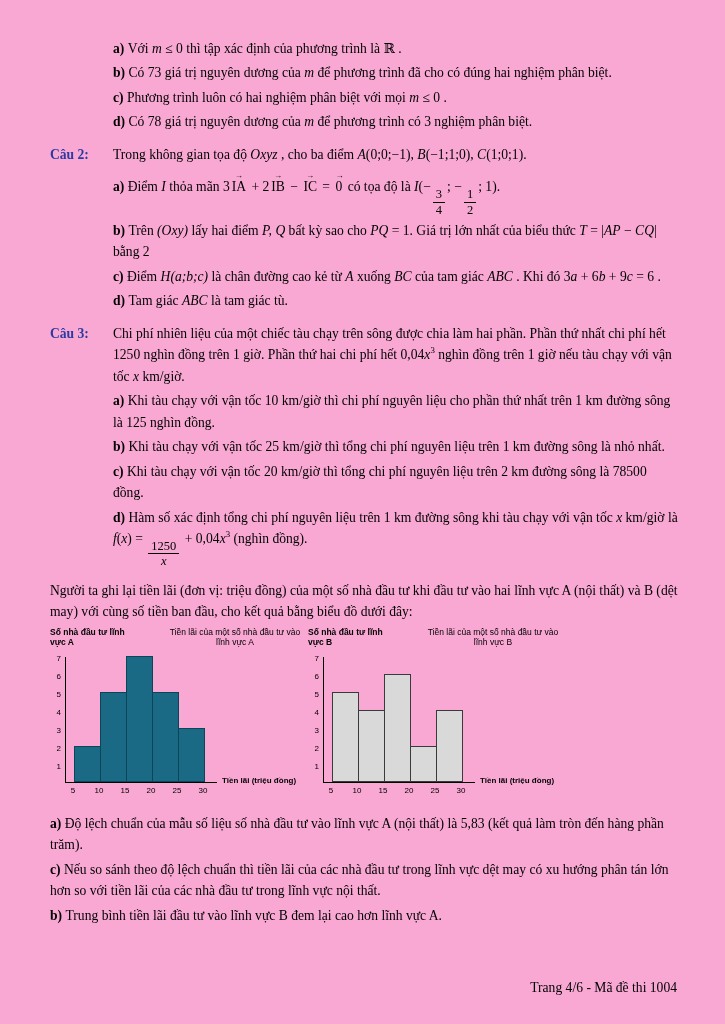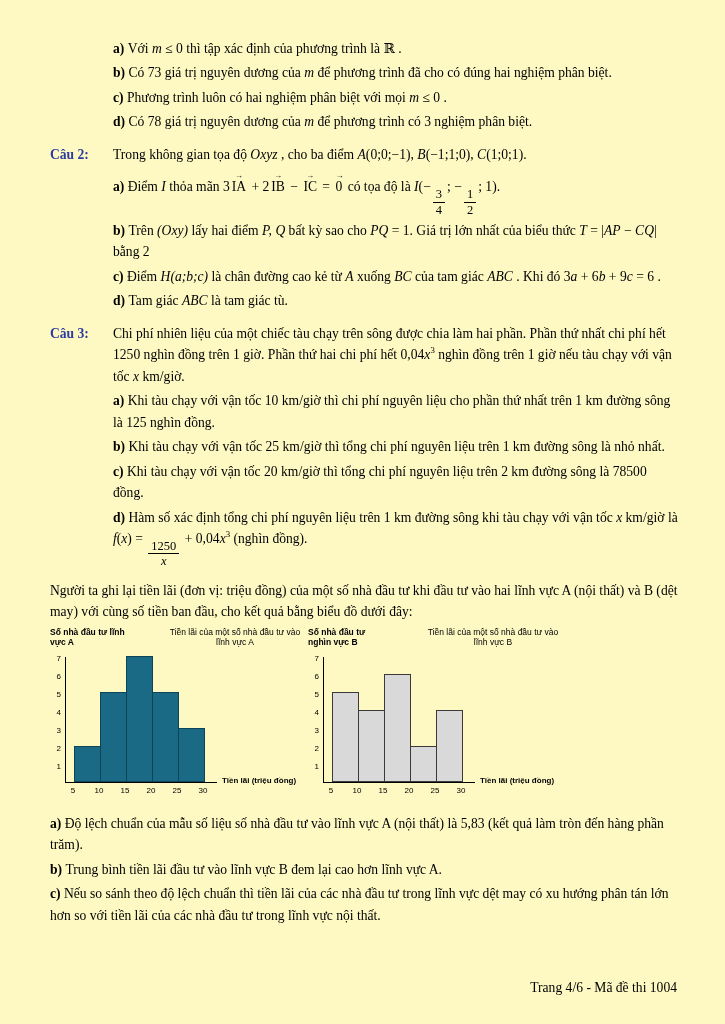--- a/index.html
+++ b/index.html
@@ -1,18 +1,18 @@
 <!DOCTYPE html>
 <html lang="vi" style="--accent: #2b3aa0;"><head>
 <meta charset="utf-8">
 <style>
   *{margin:0;padding:0;box-sizing:border-box;}
   html,body{background:#fff;}
   .page{
-    width:725px;height:1024px;background:#fef9c3;position:relative;overflow:hidden;
+    width:725px;height:1024px;background:#f9a8d4;position:relative;overflow:hidden;
     font-family:"Liberation Serif","DejaVu Serif","DejaVu Sans",serif;
     font-size:13.6px;color:#000;
     padding:38px 45px 0 50px;
   }
   .block{display:flex;margin-bottom:8px;}
   .side{width:63px;flex:none;font-weight:bold;color:var(--accent,#2b3aa0);line-height:1.58;}
   .qbody{flex:1;min-width:0;}
   .para{line-height:1.58;margin-bottom:3px;}
   .b{font-weight:bold;}
   .i{font-style:italic;}
@@ -117,21 +117,21 @@
               <span style="left: 8px;">5</span>
               <span style="left: 34px;">10</span>
               <span style="left: 60px;">15</span>
               <span style="left: 86px;">20</span>
               <span style="left: 112px;">25</span>
               <span style="left: 138px;">30</span>
             </div>
           <div class="chart-xlabel">Tiền lãi (triệu đồng)</div>
         </div>
         <div class="chart">
-          <div class="chart-ylabel">Số nhà đầu tư nghìn vực B</div>
+          <div class="chart-ylabel">Số nhà đầu tư lĩnh vực B</div>
           <div class="chart-title">Tiền lãi của một số nhà đầu tư vào lĩnh vực B</div>
           <div class="yaxis">
               <span style="bottom: 12px;">1</span>
               <span style="bottom: 30px;">2</span>
               <span style="bottom: 48px;">3</span>
               <span style="bottom: 66px;">4</span>
               <span style="bottom: 84px;">5</span>
               <span style="bottom: 102px;">6</span>
               <span style="bottom: 120px;">7</span>
             </div>
@@ -148,19 +148,19 @@
               <span style="left: 60px;">15</span>
               <span style="left: 86px;">20</span>
               <span style="left: 112px;">25</span>
               <span style="left: 138px;">30</span>
             </div>
           <div class="chart-xlabel">Tiền lãi (triệu đồng)</div>
         </div>
       </div>
 
       <p class="para"><span class="b">a) </span><span>Độ lệch chuẩn của mẫu số liệu số nhà đầu tư vào lĩnh vực A (nội thất) là 5,83 (kết quả làm tròn đến hàng phần trăm).</span></p>
+      <p class="para"><span class="b">c) </span><span>Nếu so sánh theo độ lệch chuẩn thì tiền lãi của các nhà đầu tư trong lĩnh vực dệt may có xu hướng phân tán lớn hơn so với tiền lãi của các nhà đầu tư trong lĩnh vực nội thất.</span></p>
       <p class="para"><span class="b">b) </span><span>Trung bình tiền lãi đầu tư vào lĩnh vực B đem lại cao hơn lĩnh vực A.</span></p>
-      <p class="para"><span class="b">c) </span><span>Nếu so sánh theo độ lệch chuẩn thì tiền lãi của các nhà đầu tư trong lĩnh vực dệt may có xu hướng phân tán lớn hơn so với tiền lãi của các nhà đầu tư trong lĩnh vực nội thất.</span></p>
     </div>
   </section>
 
   <div class="footer">Trang 4/6 - Mã đề thi 1004</div>
 </div>
 
 </body></html>

